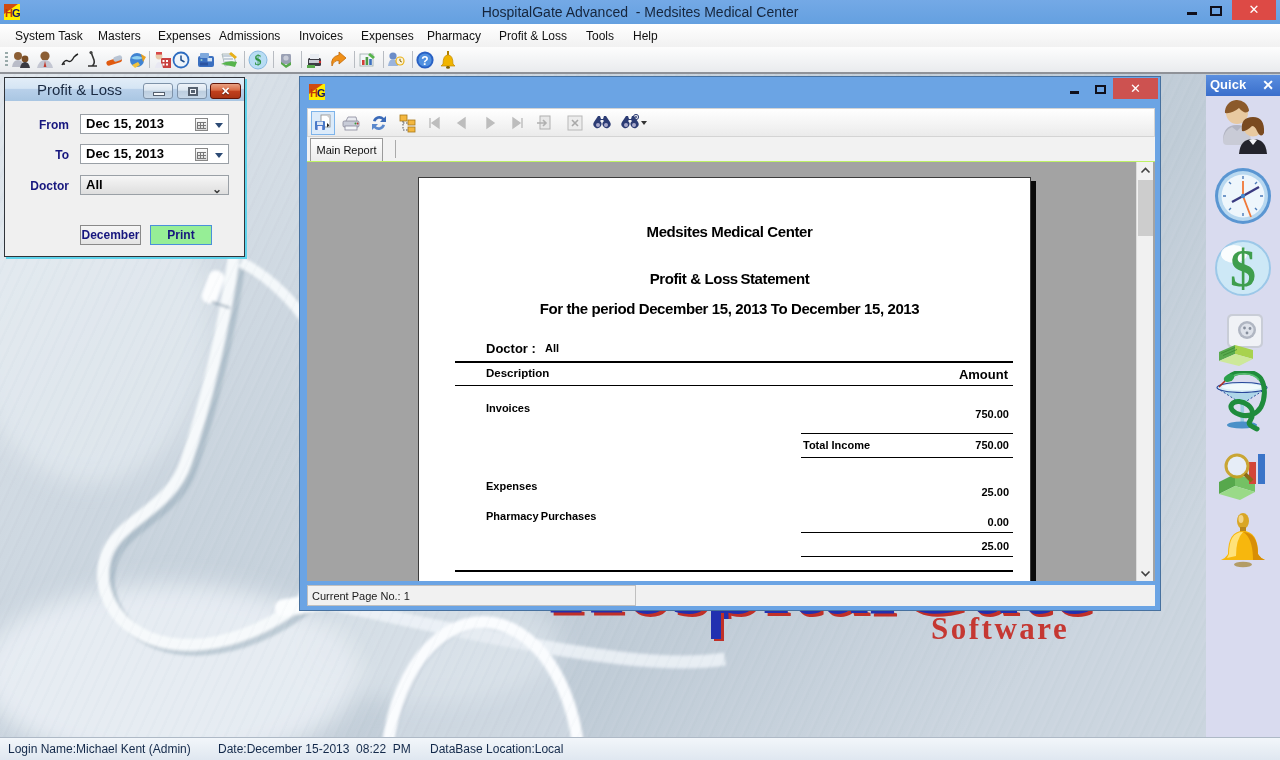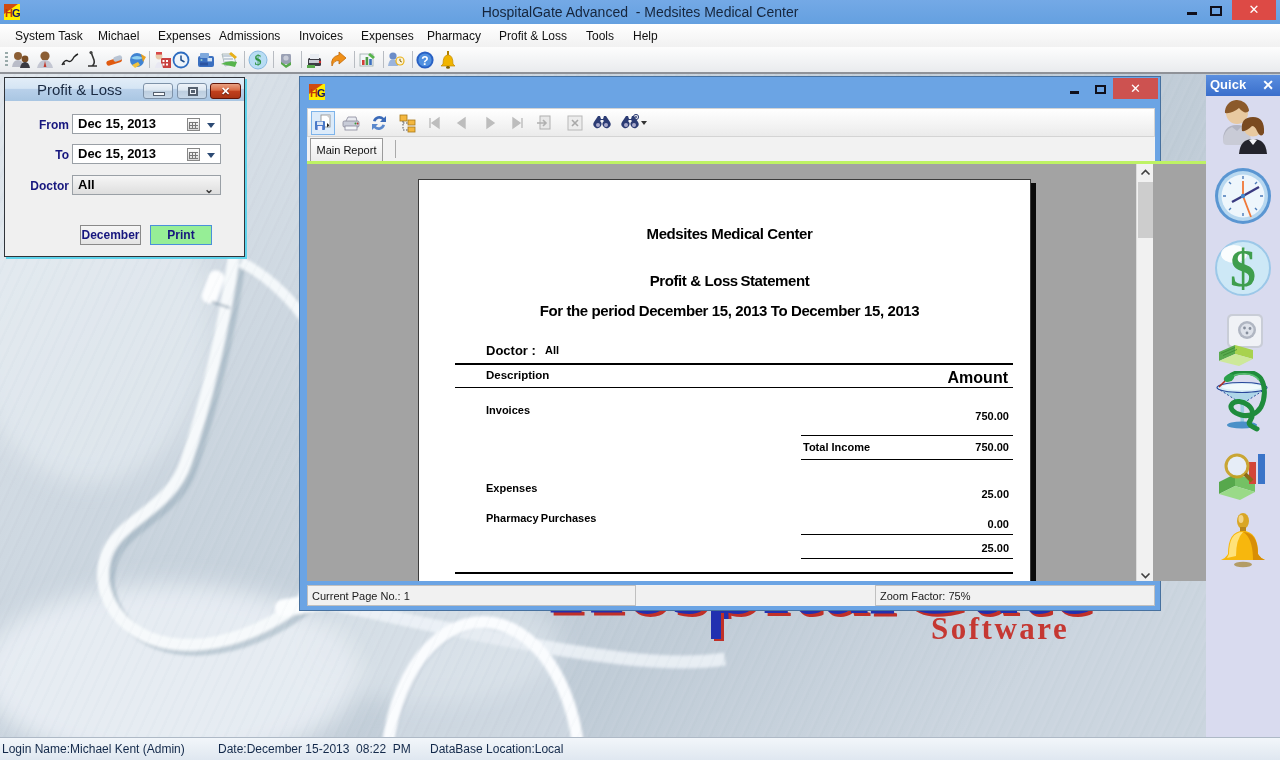--- a/index.html
+++ b/index.html
@@ -38,42 +38,42 @@
 #dlg { left:4px; top:77px; width:241px; height:180px; z-index:3; border:1px solid #30343a; background:#f0f0f0; box-shadow:2px 2px 0 rgba(80,210,235,0.9); }
 #dlg .cap { left:0; top:0; width:239px; height:23px; background:linear-gradient(#e2edf8 0%, #d5e5f4 45%, #b8d0ea 50%, #a9c6e2 100%); }
 #dlg .cap .t { left:32px; top:3px; font-size:15px; color:#1a2a42; }
 .capbtn { top:5px; width:30px; height:16px; border-radius:3px; border:1px solid #7e92a8; background:linear-gradient(#eef3f9 0%, #dbe6f0 45%, #bccedf 50%, #c8d8e8 100%); }
 #dlg .b1 { left:138px; } #dlg .b2 { left:172px; }
 #dlg .b3 { left:205px; width:31px; background:linear-gradient(#e8a183 0%, #d86a44 45%, #c2401e 50%, #aa3415 100%); border:1px solid #611509; color:#fff; text-align:center; line-height:15px; font-size:11px; font-weight:bold; text-shadow:0 1px 1px #4d0f05; }
 .glyph-min { position:absolute; left:9px; top:8px; width:12px; height:4px; background:#f8fafc; border:1px solid #55606e; }
 .glyph-max { position:absolute; left:10px; top:3px; width:10px; height:9px; border:2px solid #55606e; background:#eef2f8; }
 .glyph-max i { position:absolute; left:1px; top:1px; width:4px; height:3px; background:#55606e; display:block; }
 #dlg label { position:absolute; width:64px; text-align:right; font-size:12px; font-weight:bold; color:#16167e; }
-.fld { position:absolute; left:67px; width:149px; height:20px; background:#fff; border:1px solid #9aa0a6; font-size:13px; font-weight:bold; color:#000; line-height:18px; padding-left:5px; }
+.fld { position:absolute; left:75px; width:149px; height:20px; background:#fff; border:1px solid #9aa0a6; font-size:13px; font-weight:bold; color:#000; line-height:18px; padding-left:5px; }
 .cal { position:absolute; right:20px; top:3px; width:13px; height:13px; background:linear-gradient(#fdfdfd,#d8d8d8); border:1px solid #888; }
 .cal i { position:absolute; left:1px; top:3px; width:9px; height:7px; display:block;
   background:repeating-linear-gradient(90deg,#777 0 1px, transparent 1px 3px), repeating-linear-gradient(#777 0 1px, transparent 1px 3px); }
 .dtri { position:absolute; right:5px; top:8px; width:0; height:0; border-left:4px solid transparent; border-right:4px solid transparent; border-top:5px solid #2c4a74; }
 .combo { background:linear-gradient(#f6f6f6,#dedede); }
 .chev { position:absolute; right:6px; top:4px; font-size:12px; font-weight:bold; color:#383838; }
 .btn { position:absolute; height:20px; font-size:12px; font-weight:bold; color:#16167e; text-align:center; line-height:18px; border:1px solid #8a8a8a; background:linear-gradient(#f6f6f6,#e4e4e4); }
 #btn-refresh { left:75px; top:147px; width:61px; }
 #btn-print { left:145px; top:147px; width:62px; background:#96ee96; border:1px solid #4a90d9; }
 
 
 #win { left:299px; top:76px; width:862px; height:535px; background:#6ba4e4; border:1px solid #47719f; z-index:2; }
 #win .cap-t { left:0; top:0; width:100%; height:30px; line-height:30px; text-align:center; font-size:14px; color:#15283c; }
 #w-min { left:770px; top:14px; width:9px; height:3px; background:#10101c; }
 #w-max { left:795px; top:8px; width:11px; height:9px; border:2px solid #10101c; }
 #w-close { left:813px; top:1px; width:45px; height:21px; background:#cd5250; color:#fff; text-align:center; line-height:21px; font-size:13px; }
 #rv-toolbar { left:7px; top:31px; width:848px; height:29px; background:linear-gradient(#ffffff,#ebebeb); border:1px solid #d4d4d4; }
 #rv-tabs { left:7px; top:60px; width:848px; height:24px; background:#f2f2f2; }
 #rv-tab1 { position:absolute; left:3px; top:1px; width:73px; height:23px; background:linear-gradient(#fdfdfd,#ececec); border:1px solid #9a9a9a; border-bottom:none; font-size:11px; color:#101010; text-align:center; line-height:22px; }
 #rv-tabs .tdiv { position:absolute; left:88px; top:3px; width:1px; height:18px; background:#aaa; }
-#rv-area { left:7px; top:84px; width:972px; height:420px; background:#a3a3a3; border-top:3px solid #bef264; overflow:hidden; }
+#rv-area { left:7px; top:84px; width:848px; height:420px; background:#a3a3a3; border-top:1px solid #bef264; overflow:hidden; }
 #page { position:absolute; left:111px; top:15px; width:613px; height:407px; background:#fff; border:1px solid #3c3c3c; box-shadow:5px 4px 0 #0a0a0a; font-weight:bold; color:#000; }
 #page .c { position:absolute; left:5px; width:100%; text-align:center; font-size:15px; letter-spacing:-0.4px; }
 #page .hl { position:absolute; height:2px; background:#000; }
 #page .tx { position:absolute; font-size:11px; }
 #vsb { position:absolute; left:829px; top:0; width:17px; height:420px; background:#f1f1f1; border-left:1px solid #dcdcdc; }
 #vsb .ub, #vsb .db { position:absolute; left:0; width:17px; height:17px; color:#505050; font-size:10px; text-align:center; line-height:16px; }
 #vsb .ub { top:0; } #vsb .db { bottom:0; }
 #vsb .th { position:absolute; left:1px; top:18px; width:15px; height:56px; background:#cdcdcd; }
 #rv-status { left:7px; top:508px; width:848px; height:21px; background:#f1f1f1; font-size:11px; color:#1a1a1a; }
 #rv-status div { position:absolute; top:0; height:21px; line-height:20px; padding-left:4px; border:1px solid #c0c0c0; }
@@ -137,21 +137,21 @@
         <span class="hgtxt">H<b>G</b></span>
       </div>
     <div class="title abs">HospitalGate Advanced&nbsp; - Medsites Medical Center</div>
     <div id="tb-min" class="abs"></div>
     <div id="tb-max" class="abs"></div>
     <div id="tb-close" class="abs">✕</div>
   </div>
 
   <div id="menubar" class="abs">
     <span style="left:15px;">System Task</span>
-    <span style="left:98px;">Michael</span>
+    <span style="left:98px;">Masters</span>
     <span style="left:158px;">Expenses</span>
     <span style="left:219px;">Admissions</span>
     <span style="left:299px;">Invoices</span>
     <span style="left:361px;">Expenses</span>
     <span style="left:427px;">Pharmacy</span>
     <span style="left:499px;">Profit &amp; Loss</span>
     <span style="left:586px;">Tools</span>
     <span style="left:633px;">Help</span>
   </div>
 
@@ -369,21 +369,21 @@
       </div>
     <div id="rv-area" class="abs">
       <div id="page">
         <div class="c" style="top:45px;">Medsites Medical Center</div>
         <div class="c" style="top:92px;">Profit &amp; Loss Statement</div>
         <div class="c" style="top:122px;">For the period December 15, 2013 To December 15, 2013</div>
         <div class="tx" style="left:67px;top:163px;font-size:13px;">Doctor :</div>
         <div class="tx" style="left:126px;top:164px;">All</div>
         <div class="hl" style="left:36px;top:183px;width:558px;"></div>
         <div class="tx" style="left:67px;top:189px;font-size:11.5px;">Description</div>
-        <div class="tx" style="right:22px;top:189px;font-size:16px;">Amount</div>
+        <div class="tx" style="right:22px;top:189px;font-size:13px;">Amount</div>
         <div class="hl" style="left:36px;top:207px;width:558px;height:1px;"></div>
         <div class="tx" style="left:67px;top:224px;">Invoices</div>
         <div class="tx" style="right:21px;top:230px;">750.00</div>
         <div class="hl" style="left:382px;top:255px;width:212px;height:1px;"></div>
         <div class="tx" style="left:384px;top:261px;">Total Income</div>
         <div class="tx" style="right:21px;top:261px;">750.00</div>
         <div class="hl" style="left:382px;top:279px;width:212px;height:1px;"></div>
         <div class="tx" style="left:67px;top:302px;">Expenses</div>
         <div class="tx" style="right:21px;top:308px;">25.00</div>
         <div class="tx" style="left:67px;top:332px;">Pharmacy Purchases</div>
@@ -399,21 +399,20 @@
             <path d="M4.5 10.5 L8.5 6.5 L12.5 10.5" fill="none" stroke="#404040" stroke-width="1.6"></path>
           </svg>
           <div class="th"></div>
           <svg class="db" width="17" height="17">
             <path d="M4.5 6.5 L8.5 10.5 L12.5 6.5" fill="none" stroke="#404040" stroke-width="1.6"></path>
           </svg>
         </div>
     </div>
     <div id="rv-status" class="abs">
       <div style="left:0;width:329px;">Current Page No.: 1</div>
-      <div style="left:568px;width:280px;">Zoom Factor: 75%</div>
     </div>
   </div>
 
   <div id="quick" class="abs">
     <div class="hdr abs">Quick<span class="hx">✕</span></div>
     <svg class="qicon" style="top:22px;" viewBox="0 0 56 58">
       <circle cx="22" cy="16" r="11" fill="#e8c9a0"></circle>
       <path d="M10 16 a12 12 0 0 1 24-2 q-4 4-10-3 q-7 6-14 5 z" fill="#8b5a2b"></path>
       <path d="M8 44 q0-16 14-16 q13 0 14 16 q0 4-4 4 h-20 q-4 0-4-4 z" fill="#c9cbd6"></path>
       <path d="M8 44 q0-16 14-16 q3 0 5 1 l-5 5 -5-4 q-8 3-9 14 z" fill="#b2b4c2"></path>
@@ -479,18 +478,18 @@
       <ellipse cx="26" cy="7" rx="2.5" ry="4" fill="#f2d488"></ellipse>
       <rect x="25" y="15" width="6" height="6" fill="#b8861a"></rect>
       <path d="M13 42 q0-23 15-23 q15 0 15 23 q3 5 7 6 h-44 q4-1 7-6 z" fill="#f7b70d"></path>
       <path d="M14 42 q0-22 14-22 q-7 7-7 24 l-9 2 z" fill="#ffe27a"></path>
       <path d="M28 20 q15 1 15 22 q3 5 7 6 h-12 q0-22-10-28 z" fill="#d88e06"></path>
       <ellipse cx="28" cy="52.5" rx="9" ry="2.8" fill="#9a7208" opacity="0.6"></ellipse>
     </svg>
   </div>
 
   <div id="statusbar" class="abs">
-    <span style="left:2px;">Login Name:Michael Kent (Admin)</span>
+    <span style="left:8px;">Login Name:Michael Kent (Admin)</span>
     <span style="left:218px;">Date:December 15-2013&nbsp; 08:22&nbsp; PM</span>
     <span style="left:430px;">DataBase Location:Local</span>
   </div>
 
 </div>
 
 </body></html>

